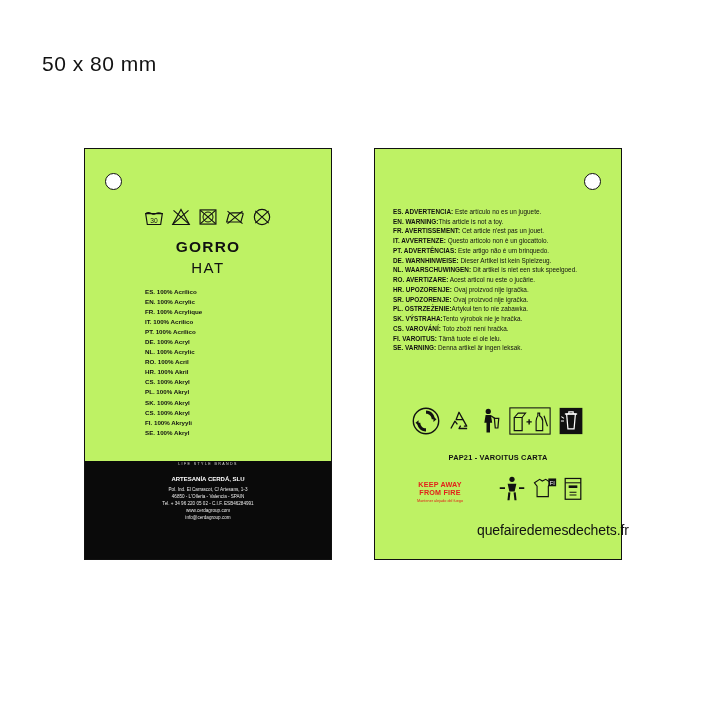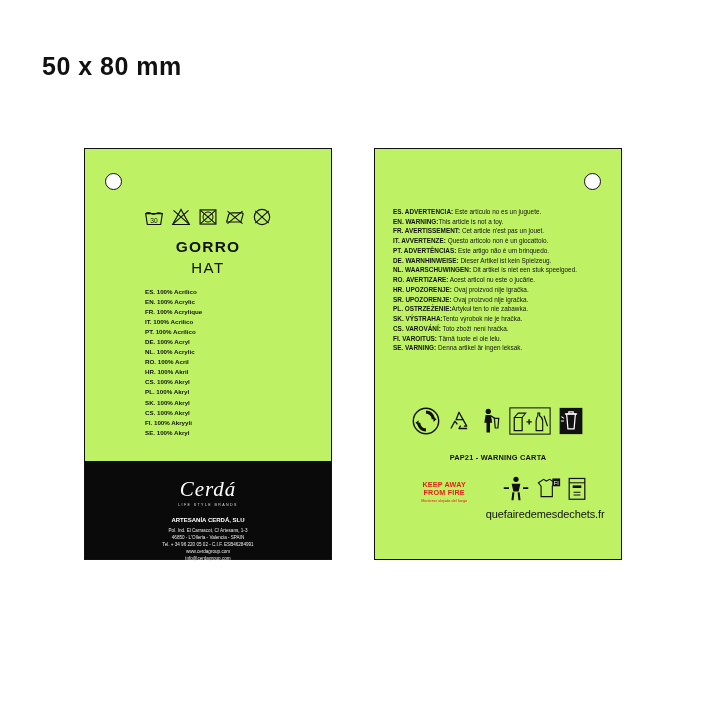--- a/index.html
+++ b/index.html
@@ -16,22 +16,22 @@
     overflow: hidden;
   }
   .page {
     position: absolute;
     inset: 0;
   }
   .dimension-label {
     position: absolute;
     left: 42px;
     top: 52px;
-    font-size: 25px;
-    font-weight: bold;
+    font-size: 21px;
+    font-weight: normal;
     letter-spacing: 0.5px;
     color: #111;
   }
 
   
   .tag {
     position: absolute;
     background: #bef264;
     border: 1px solid #111;
     box-sizing: border-box;
@@ -210,23 +210,23 @@
     text-align: center;
   }
   .recycle-icons {
     display: flex;
     justify-content: center;
     align-items: center;
     gap: 5px;
     height: 30px;
   }
   .recycle-url {
-    font-size: 11px;
-    color: #111;
-    margin-top: 3px;
+    font-size: 14px;
+    color: #111;
+    margin-top: 17px;
     letter-spacing: -0.1px;
   }
   svg { overflow: visible; }
 </style>
 </head>
 <body>
 
 <div class="page">
 
   <div class="dimension-label">50 x 80 mm</div>
@@ -289,21 +289,20 @@
       <div>HR. 100% Akril</div>
       <div>CS. 100% Akryl</div>
       <div>PL. 100% Akryl</div>
       <div>SK. 100% Akryl</div>
       <div>CS. 100% Akryl</div>
       <div>FI. 100% Akryyli</div>
       <div>SE. 100% Akryl</div>
     </div>
 
     <div class="black-band">
-      <div class="brand-logo">Cerdá</div>
       <div class="brand-tagline">LIFE STYLE BRANDS</div>
       <div class="brand-company">ARTESANÍA CERDÁ, SLU</div>
       <div class="brand-address">
         <div>Pol. Ind. El Carrascot, C/ Artesans, 1-3</div>
         <div>46850 - L'Olleria - Valencia - SPAIN</div>
         <div>Tel. + 34 96 220 05 02 - C.I.F. ESB46284991</div>
         <div>www.cerdagroup.com</div>
         <div>info@cerdagroup.com</div>
       </div>
     </div>
@@ -375,21 +374,21 @@
         <svg width="26" height="28" viewBox="0 0 28 32">
           <rect x="1" y="1" width="26" height="30" fill="#111"></rect>
           <path d="M9 8 L19 8 L17.5 25 L10.5 25 Z" fill="none" stroke="#fff" stroke-width="1.4"></path>
           <path d="M7 8 L21 8" stroke="#fff" stroke-width="1.6"></path>
           <path d="M11.5 8 L11.5 5.5 L16.5 5.5 L16.5 8" fill="none" stroke="#fff" stroke-width="1.3"></path>
           <path d="M6 16 L2.5 16 M6 13 L3 11" stroke="#fff" stroke-width="1.2"></path>
         </svg>
       </div>
     </div>
 
-    <div class="pap-label">PAP21 - WARNING CARTA</div>
+    <div class="pap-label">PAP21 - VAROITUS CARTA</div>
 
     <div class="bottom-row">
       <div class="fire-warning">
         <div class="title">KEEP AWAY<br>FROM FIRE</div>
         <div class="sub">Mantener alejado del fuego</div>
       </div>
       <div class="recycle-block">
         <div class="recycle-icons">
 
           <span>

